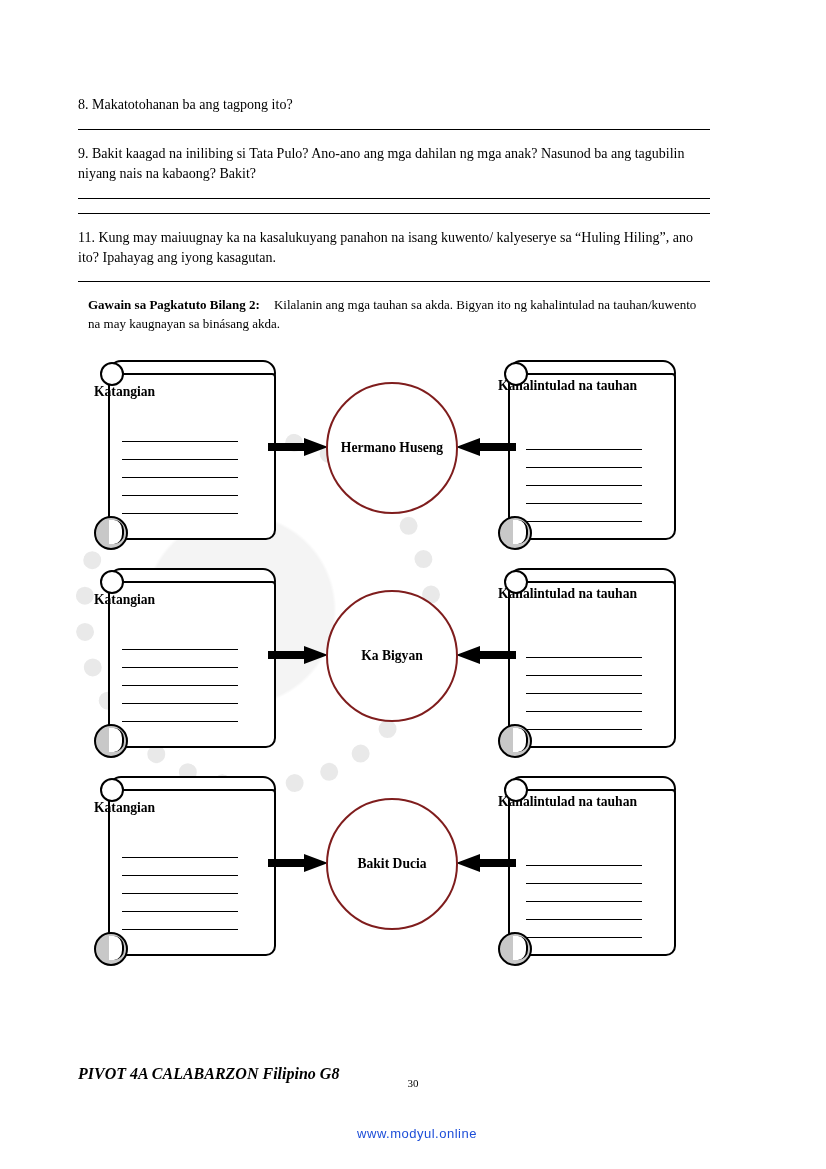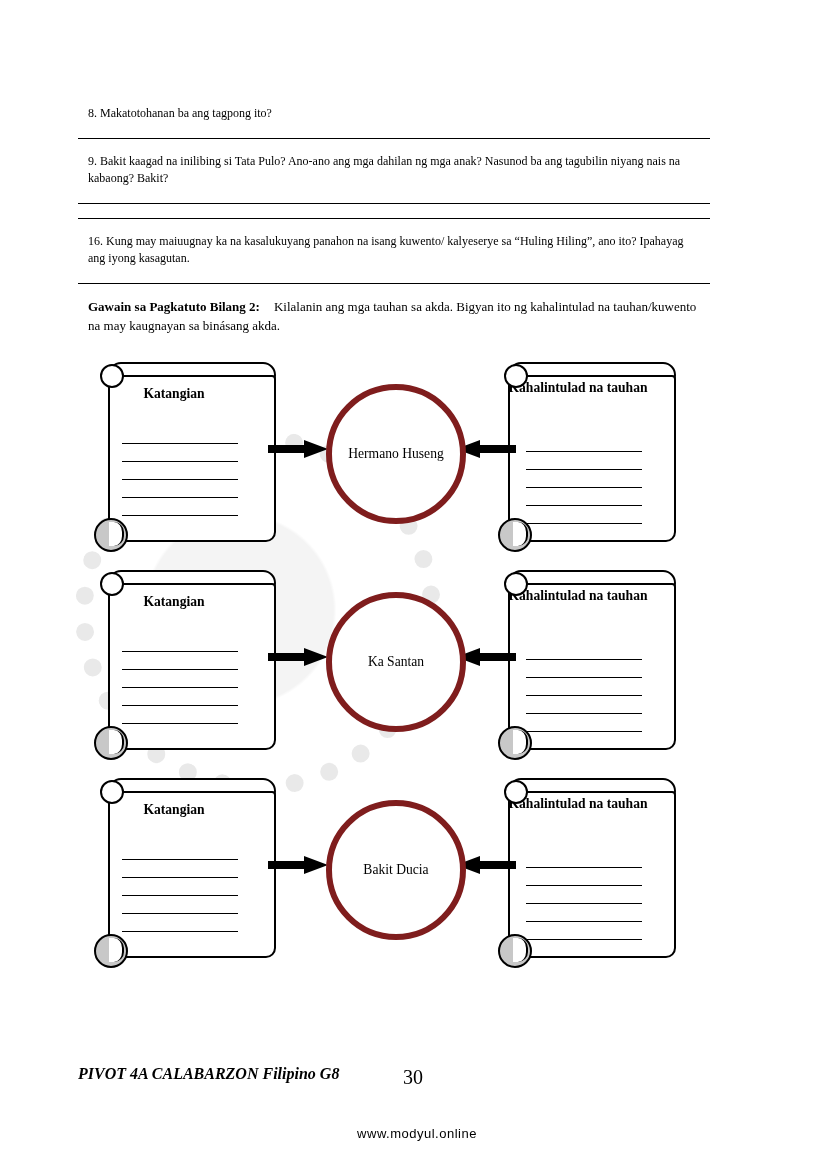--- a/index.html
+++ b/index.html
@@ -45,23 +45,23 @@
   }
 
   .content {
     position: absolute;
     left: 78px;
     top: 95px;
     width: 632px;
   }
 
   .q {
-    font-size: 12px;
+    font-size: 14px;
     line-height: 1.42;
-    margin: 10px;
+    margin: 0;
     padding: 0 0 6px 0;
   }
   .rule {
     border: 0;
     border-top: 1px solid #000;
     margin: 8px 0 14px 0;
     height: 0;
   }
 
   .task {
@@ -145,21 +145,20 @@
     border: 2px solid #000;
     border-radius: 50%;
     background: #fff;
     z-index: 4;
   }
   .card .title {
     position: absolute;
     left: 0;
     right: 0;
     top: 24px;
-    text-align: center;
     font-weight: bold;
     font-size: 13.6px;
     line-height: 1.25;
     z-index: 3;
   }
   .card .lines {
     position: absolute;
     left: 28px;
     right: 16px;
     top: 64px;
@@ -177,28 +176,28 @@
   .card.right .tab { left: 10px; }
   .card.right .body { left: 10px; }
   .card.right .curl { left: 0px; }
 
   .circle {
     position: absolute;
     left: 248px;
     top: 30px;
     width: 128px;
     height: 128px;
-    border: 6px solid #7f1d1d;
+    border: 2px solid #7f1d1d;
     border-radius: 50%;
     background: #fff;
     display: flex;
     align-items: center;
     justify-content: center;
     text-align: center;
-    font-weight: normal;
+    font-weight: bold;
     font-size: 13.6px;
     line-height: 1.3;
     z-index: 5;
   }
 
   .arrow {
     position: absolute;
     top: 86px;
     width: 60px;
     height: 18px;
@@ -215,31 +214,31 @@
     font-style: italic;
     font-weight: bold;
     font-size: 16px;
   }
   .footer-page {
     position: absolute;
     left: 0;
     right: 0;
     bottom: 80px;
     text-align: center;
-    font-size: 20px;
+    font-size: 11px;
   }
   .footer-url {
     position: absolute;
     left: 8px;
     right: 0;
     bottom: 28px;
     text-align: center;
     font-family: "Liberation Sans", sans-serif;
     font-size: 13px;
-    color: #000000;
+    color: #1d4ed8;
     letter-spacing: .5px;
     margin-top: 24px;
   }
 </style>
 </head>
 <body>
 
 <div class="page">
 
   <div class="watermark"></div>
@@ -248,21 +247,21 @@
   <div class="content">
 
     <p class="q">8. Makatotohanan ba ang tagpong ito?</p>
     <hr class="rule">
 
     <p class="q">9. Bakit kaagad na inilibing si Tata Pulo? Ano-ano ang mga dahilan ng mga anak? Nasunod ba ang tagubilin niyang nais na kabaong? Bakit?</p>
     <hr class="rule">
 
     <hr class="rule">
 
-    <p class="q">16. Kung may maiuugnay ka na kasalukuyang panahon na isang kuwento/ kalyeserye sa “Huling Hiling”, ano ito? Ipahayag ang iyong kasagutan.</p>
+    <p class="q">11. Kung may maiuugnay ka na kasalukuyang panahon na isang kuwento/ kalyeserye sa “Huling Hiling”, ano ito? Ipahayag ang iyong kasagutan.</p>
     <hr class="rule">
 
     <p class="task">
       <b>Gawain sa Pagkatuto Bilang 2:</b><span class="gap"></span><span>Kilalanin ang mga tauhan sa akda. Bigyan ito ng kahalintulad na tauhan/kuwento na may kaugnayan sa binásang akda.</span>
     </p>
 
     <div class="diagrams">
 
       <div class="row">
         <div class="card left">
@@ -319,21 +318,21 @@
               <div></div>
           </div>
           <div class="curl"></div>
           <div class="ring"></div>
         </div>
 
         <svg class="arrow to-right" viewBox="0 0 60 18">
           <polygon points="0,5 36,5 36,0 60,9 36,18 36,13 0,13" fill="#000"></polygon>
         </svg>
 
-        <div class="circle">Ka Santan</div>
+        <div class="circle">Ka Bigyan</div>
 
         <svg class="arrow to-left" viewBox="0 0 60 18">
           <polygon points="60,5 24,5 24,0 0,9 24,18 24,13 60,13" fill="#000"></polygon>
         </svg>
 
         <div class="card right two-line">
           <div class="tab"></div>
           <div class="body"></div>
           <div class="title">Kahalintulad na tauhan</div>
           <div class="lines">

